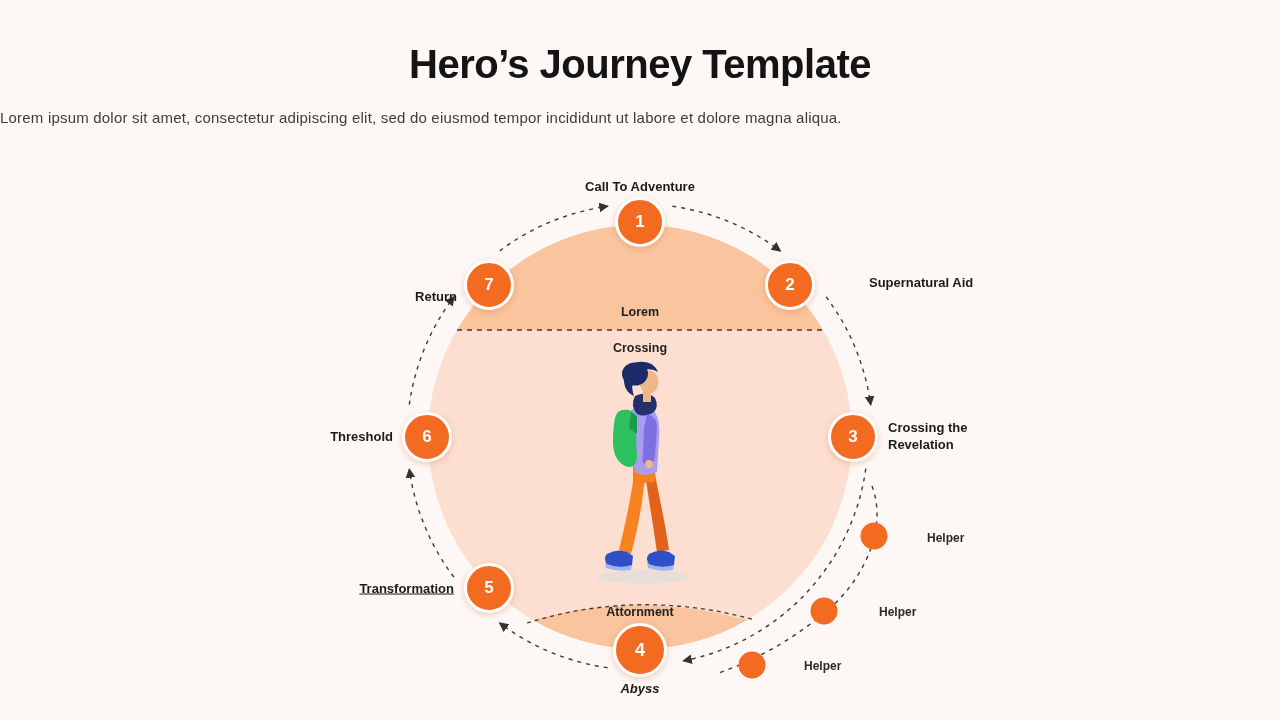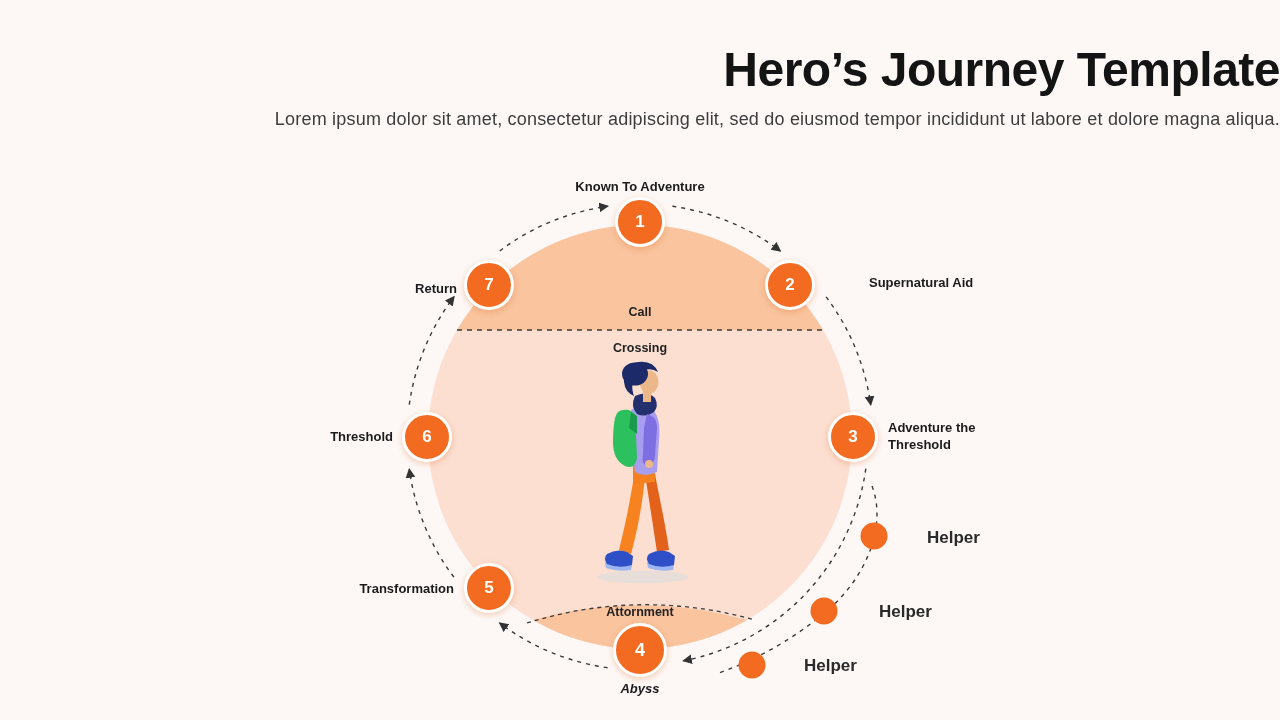--- a/index.html
+++ b/index.html
@@ -7,28 +7,28 @@
     width:1280px;height:720px;overflow:hidden;
     background:#fdf8f6;
     font-family:"Liberation Sans","DejaVu Sans",sans-serif;
     -webkit-font-smoothing:antialiased;
   }
   .slide{position:relative;width:1280px;height:720px;}
 
   
   .title{
     position:absolute;left:0;right:0;top:42px;
-    text-align:right;margin:0;
-    font-size:48px;font-weight:700;letter-spacing:-0.5px;
+    text-align:center;margin:0;
+    font-size:40px;font-weight:700;letter-spacing:-0.5px;
     color:#141414;
   }
   .subtitle{
     position:absolute;left:0;right:0;top:109px;
-    text-align:right;margin:0;
-    font-size:18px;font-weight:400;letter-spacing:0.2px;
+    text-align:left;margin:0;
+    font-size:15px;font-weight:400;letter-spacing:0.2px;
     color:#3d3d3d;
   }
 
   
   .diagram{position:absolute;inset:0;}
   svg.gfx{position:absolute;left:0;top:0;width:1280px;height:720px;}
 
   .node{
     position:absolute;width:44px;height:44px;border-radius:50%;
     background:#f26b21;border:3px solid #ffffff;
@@ -56,34 +56,34 @@
 
   .stage-label{
     position:absolute;font-size:13px;font-weight:700;color:#1b1b1b;
     white-space:nowrap;
   }
   .lbl-1{left:640px;top:186px;transform:translate(-50%,-50%);}
   .lbl-2{left:825px;top:282px;transform:translateY(-50%);margin-left:44px;}
   .lbl-3{left:888px;top:437px;transform:translateY(-50%);
          white-space:normal;width:95px;line-height:1.3;}
   .lbl-4{left:640px;top:688px;transform:translate(-50%,-50%);font-style:italic;}
-  .lbl-5{right:826px;top:588px;transform:translateY(-50%);}
+  .lbl-5{right:826px;top:588px;transform:translateY(-50%);text-decoration:underline;}
   .lbl-6{right:887px;top:436px;transform:translateY(-50%);}
-  .lbl-7{right:823px;top:288px;transform:translateY(-50%);}
+  .lbl-7{right:823px;top:296px;transform:translateY(-50%);}
 
   .region-label{
     position:absolute;font-size:12.5px;font-weight:700;color:#222;
     transform:translate(-50%,-50%);white-space:nowrap;
   }
   .rl-known{left:640px;top:312px;}
   .rl-unknown{left:640px;top:348px;}
   .rl-revelation{left:640px;top:612px;}
 
   .helper-label{
-    position:absolute;font-size:17px;font-weight:700;color:#2a2a2a;
+    position:absolute;font-size:12px;font-weight:700;color:#2a2a2a;
     transform:translateY(-50%);white-space:nowrap;padding-left:32px;
   }
   .hl-1{left:895px;top:538px;}
   .hl-2{left:847px;top:612px;}
   .hl-3{left:772px;top:666px;}
 </style>
 </head>
 <body>
 
 <div class="slide">
@@ -149,21 +149,21 @@
         <ellipse cx="56" cy="22" rx="9.5" ry="11.5" fill="#ecb889"></ellipse>
 
         <ellipse cx="42" cy="14" rx="13" ry="11.5" fill="#1d2a69"></ellipse>
         <path d="M65,12 Q60,0 45,2 Q29,5 31,22 Q32,32 41,36 Q36,22 45,13 Q56,6 65,12 Z" fill="#1d2a69"></path>
 
         <path d="M54,54 Q64,56 64,68 L62,96 Q61,106 54,106 Q48,104 50,94 L51,68 Z" fill="#7d6ee2"></path>
         <circle cx="56" cy="104" r="4" fill="#ecb889"></circle>
       </g>
     </svg>
 
-    <div class="region-label rl-known">Call</div>
+    <div class="region-label rl-known">Lorem</div>
     <div class="region-label rl-unknown">Crossing</div>
     <div class="region-label rl-revelation">Attornment</div>
 
     <div class="node n1">
         <span>1</span>
       </div>
     <div class="node n2">
         <span>2</span>
       </div>
     <div class="node n3">
@@ -175,23 +175,23 @@
     <div class="node n5">
         <span>5</span>
       </div>
     <div class="node n6">
         <span>6</span>
       </div>
     <div class="node n7">
         <span>7</span>
       </div>
 
-    <div class="stage-label lbl-1">Known To Adventure</div>
+    <div class="stage-label lbl-1">Call To Adventure</div>
     <div class="stage-label lbl-2">Supernatural Aid</div>
-    <div class="stage-label lbl-3">Adventure the Threshold</div>
+    <div class="stage-label lbl-3">Crossing the Revelation</div>
     <div class="stage-label lbl-4">Abyss</div>
     <div class="stage-label lbl-5">Transformation</div>
     <div class="stage-label lbl-6">Threshold</div>
     <div class="stage-label lbl-7">Return</div>
 
     <div class="helper-dot h1"></div>
     <div class="helper-dot h2"></div>
     <div class="helper-dot h3"></div>
     <div class="helper-label hl-1">Helper</div>
     <div class="helper-label hl-2">Helper</div>

